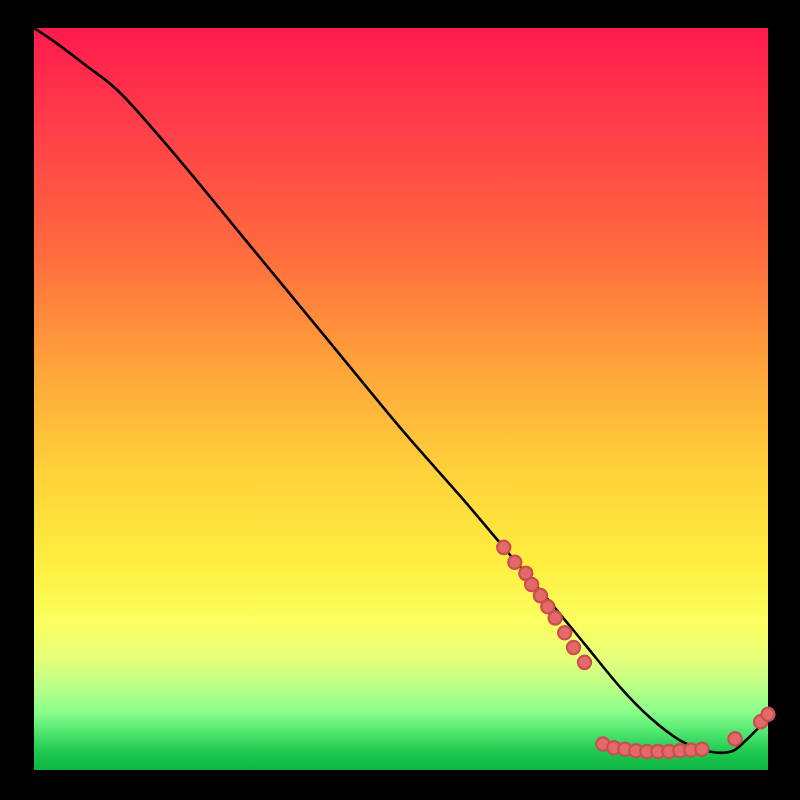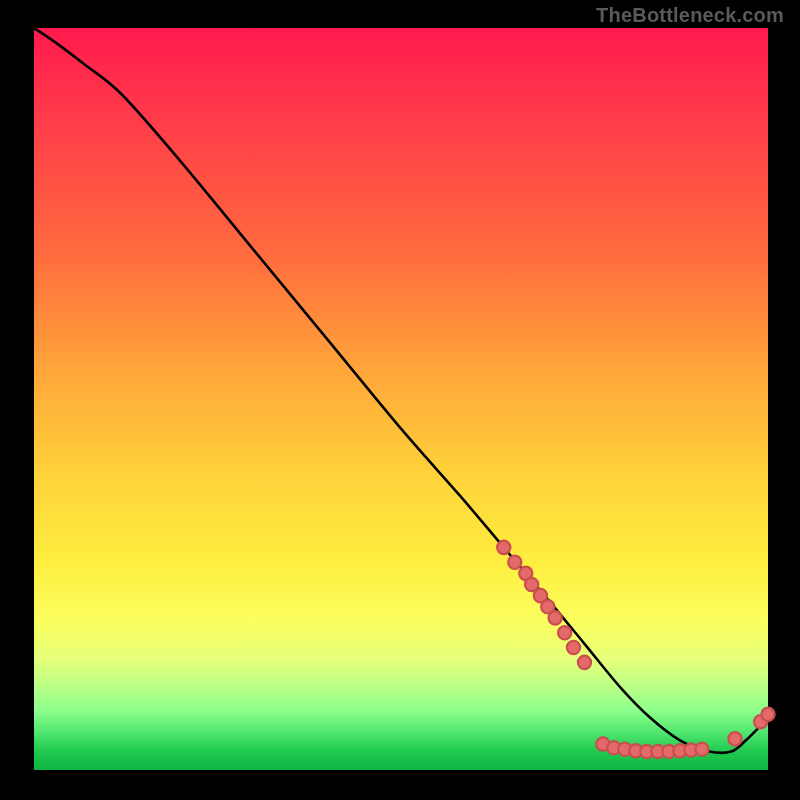--- a/index.html
+++ b/index.html
@@ -63,21 +63,20 @@
   .dot {
     fill: #e46a6a;
     stroke: #c94f4f;
     stroke-width: 0.3;
   }
 </style>
 </head>
 <body>
 
 <div class="frame">
-  <div class="watermark">TheBottleneck.com</div>
 
   <div class="plot-area">
     <div class="gradient"></div>
     <svg class="curve" viewBox="0 0 100 100" preserveAspectRatio="none">
       <path id="curve-path" fill="none" stroke="#000" stroke-width="0.35" d="M 0,0 C 0.5,0.3333333333333333 1.8333333333333333,1.1666666666666665 3,2 C 4.166666666666667,2.8333333333333335 5.500000000000001,3.833333333333333 7.000000000000001,5 C 8.5,6.166666666666667 9.833333333333334,6.833333333333334 12,9 C 14.166666666666666,11.166666666666666 17,14.5 20,18 C 23,21.5 26.666666666666668,26 30,30 C 33.333333333333336,34 36.666666666666664,38.00000000000001 40,42.00000000000001 C 43.333333333333336,46.00000000000001 47,50.5 50,54 C 53,57.5 55.66666666666666,60.333333333333336 57.99999999999999,63 C 60.33333333333333,65.66666666666667 62,67.66666666666667 64,70 C 66,72.33333333333333 68.16666666666667,74.83333333333333 70,77 C 71.83333333333333,79.16666666666667 73.33333333333333,81 75,83 C 76.66666666666667,85 78.5,87.33333333333333 80,89 C 81.5,90.66666666666667 82.66666666666667,91.83333333333333 84,93 C 85.33333333333333,94.16666666666667 86.66666666666667,95.25 88,96 C 89.33333333333333,96.75 90.83333333333333,97.25 92,97.5 C 93.16666666666667,97.75 94.16666666666667,97.75 95,97.5 C 95.83333333333333,97.25 96.16666666666667,96.75 97,96 C 97.83333333333333,95.25 99.5,93.5 100,93"></path>
       <g id="dots">
           <circle cx="64" cy="70" r="0.9" class="dot"></circle>
           <circle cx="65.5" cy="72" r="0.9" class="dot"></circle>
           <circle cx="67" cy="73.5" r="0.9" class="dot"></circle>
           <circle cx="67.8" cy="75" r="0.9" class="dot"></circle>

